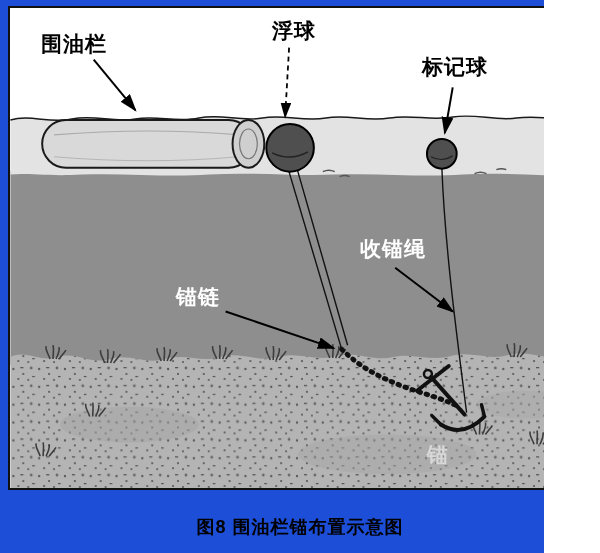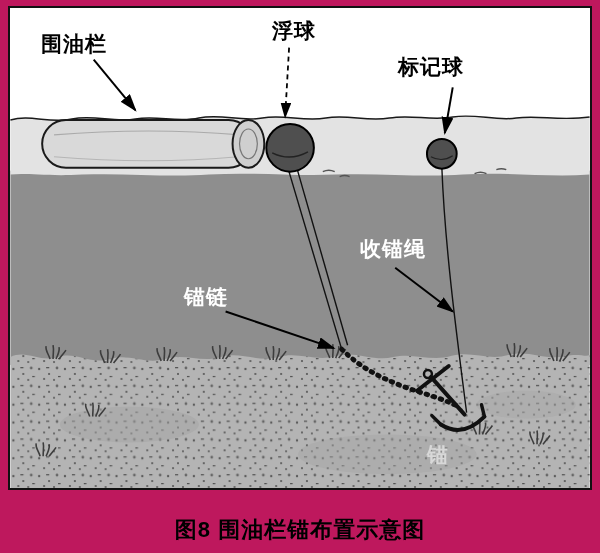--- a/index.html
+++ b/index.html
@@ -1,22 +1,22 @@
 <!DOCTYPE html>
 <html><head>
 <meta charset="utf-8">
 <style>
   * { margin: 0; padding: 0; box-sizing: border-box; }
   html, body { background: #ffffff; }
   body { font-family: "Liberation Sans", "DejaVu Sans", sans-serif; }
   .page {
     position: relative;
-    width: 600px;
+    width: 544px;
     height: 553px;
-    background: #be185d;
+    background: #1d4ed8;
     overflow: hidden;
   }
   .figure-box {
     position: absolute;
     left: 8px;
     top: 6px;
     width: 584px;
     height: 484px;
     border: 2px solid #111111;
     background: #ffffff;
@@ -28,32 +28,32 @@
     font-size: 21px;
     color: #000000;
     letter-spacing: 1px;
     white-space: nowrap;
     line-height: 1;
   }
   .lbl-white { color: #ffffff; }
   .lbl-anchor { color: #d8d8d8; }
   .lbl-boom        { left: 41px;  top: 33px; }
   .lbl-float       { left: 272px; top: 20px; }
-  .lbl-marker      { left: 398px; top: 56px; }
+  .lbl-marker      { left: 422px; top: 56px; }
   .lbl-rope        { left: 360px; top: 238px; }
-  .lbl-chain       { left: 184px; top: 286px; }
+  .lbl-chain       { left: 176px; top: 286px; }
   .lbl-anchor-pos  { left: 427px; top: 444px; }
   .caption {
     position: absolute;
     left: 0;
     top: 515px;
     width: 600px;
     text-align: center;
     font-weight: bold;
-    font-size: 22px;
+    font-size: 18px;
     color: #000000;
     letter-spacing: 1px;
   }
 </style>
 </head>
 <body>
 
 <div class="page">
 
   <div class="figure-box">

